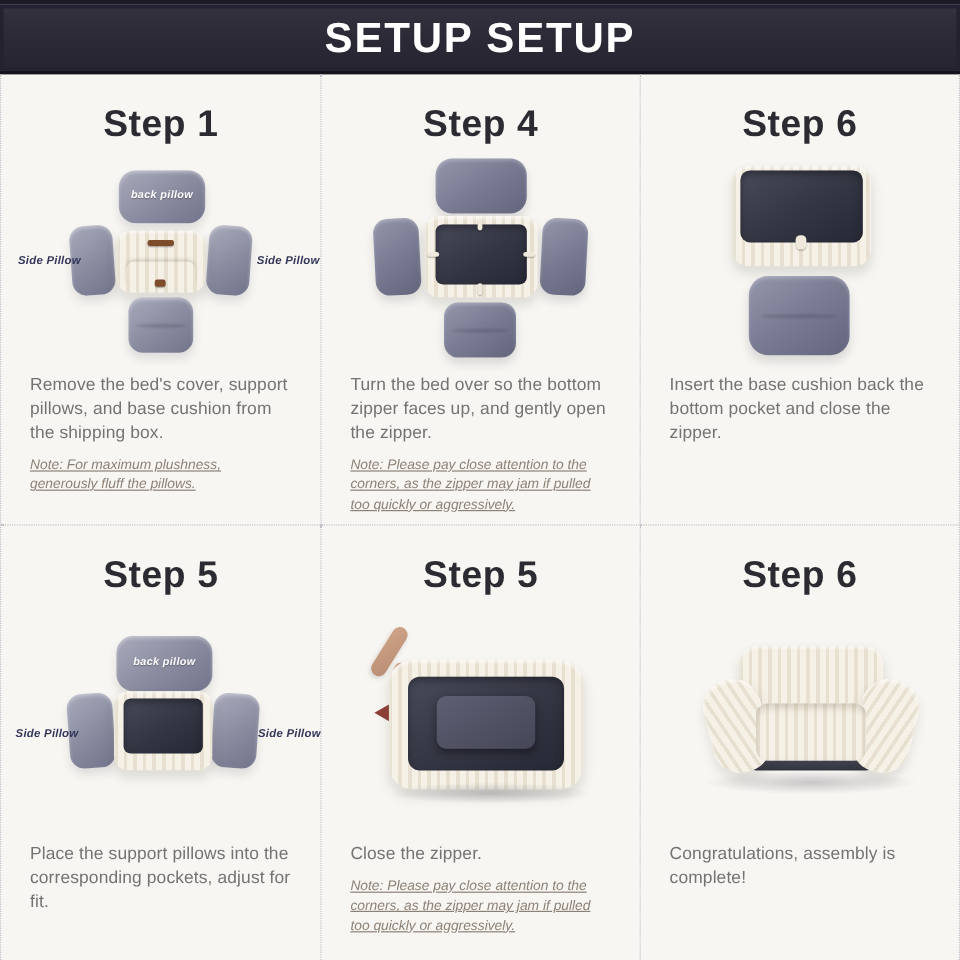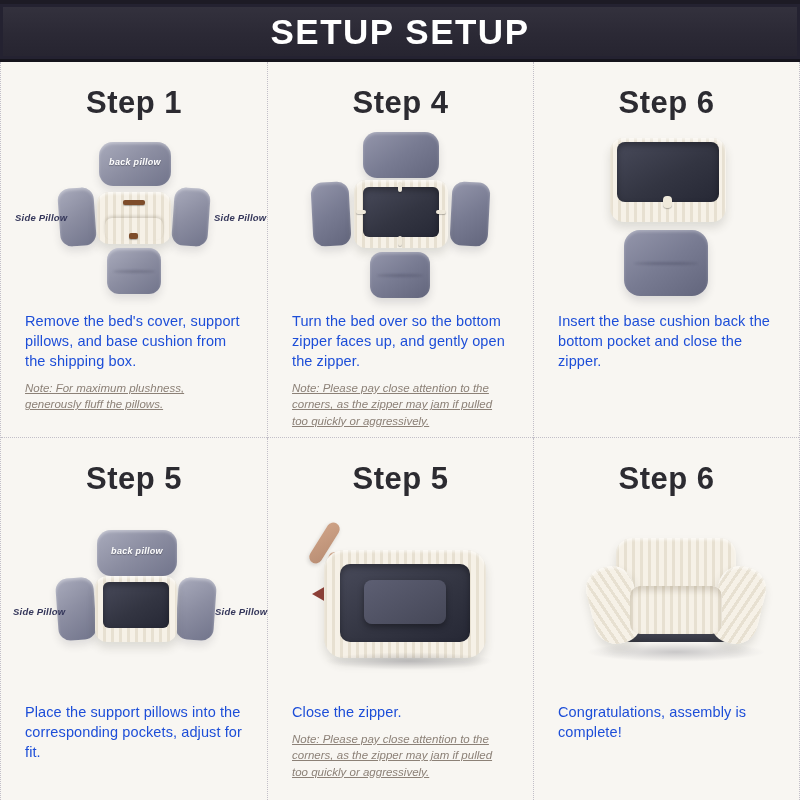--- a/index.html
+++ b/index.html
@@ -42,21 +42,21 @@
   }
   .cell.bl{border-left:1px dotted #c2bfc8;}
   .cell.bb{border-bottom:1px dotted #c2bfc8;}
   .step-title{
     margin:0;font-size:31px;font-weight:700;color:#2c2b31;
     letter-spacing:.5px;line-height:1.1;
   }
   .illo{position:relative;width:100%;height:175px;margin-top:6px;}
   .row2 .illo{height:190px;}
   .copy{width:100%;box-sizing:border-box;padding:10px 24px 0 24px;align-self:flex-start;}
-  .step-text{margin:0;font-size:14.5px;line-height:1.38;color:#1d4ed8;letter-spacing:.1px;}
+  .step-text{margin:0;font-size:14.5px;line-height:1.38;color:#737373;letter-spacing:.1px;}
   .step-note{margin:9px 0 0 0;font-size:11.5px;font-style:italic;line-height:1.42;color:#8c8177;text-decoration:underline;}
   
   .abs{position:absolute;}
   .pil-gray{
     background:linear-gradient(145deg,#a9abbc 0%,#8b8da1 50%,#71748b 100%);
     border-radius:12px;
     box-shadow:0 5px 8px rgba(40,40,60,.12), inset 0 2px 3px rgba(255,255,255,.35);
   }
   .pil-gray2{
     background:linear-gradient(145deg,#9496ab 0%,#787b92 50%,#62657c 100%);

